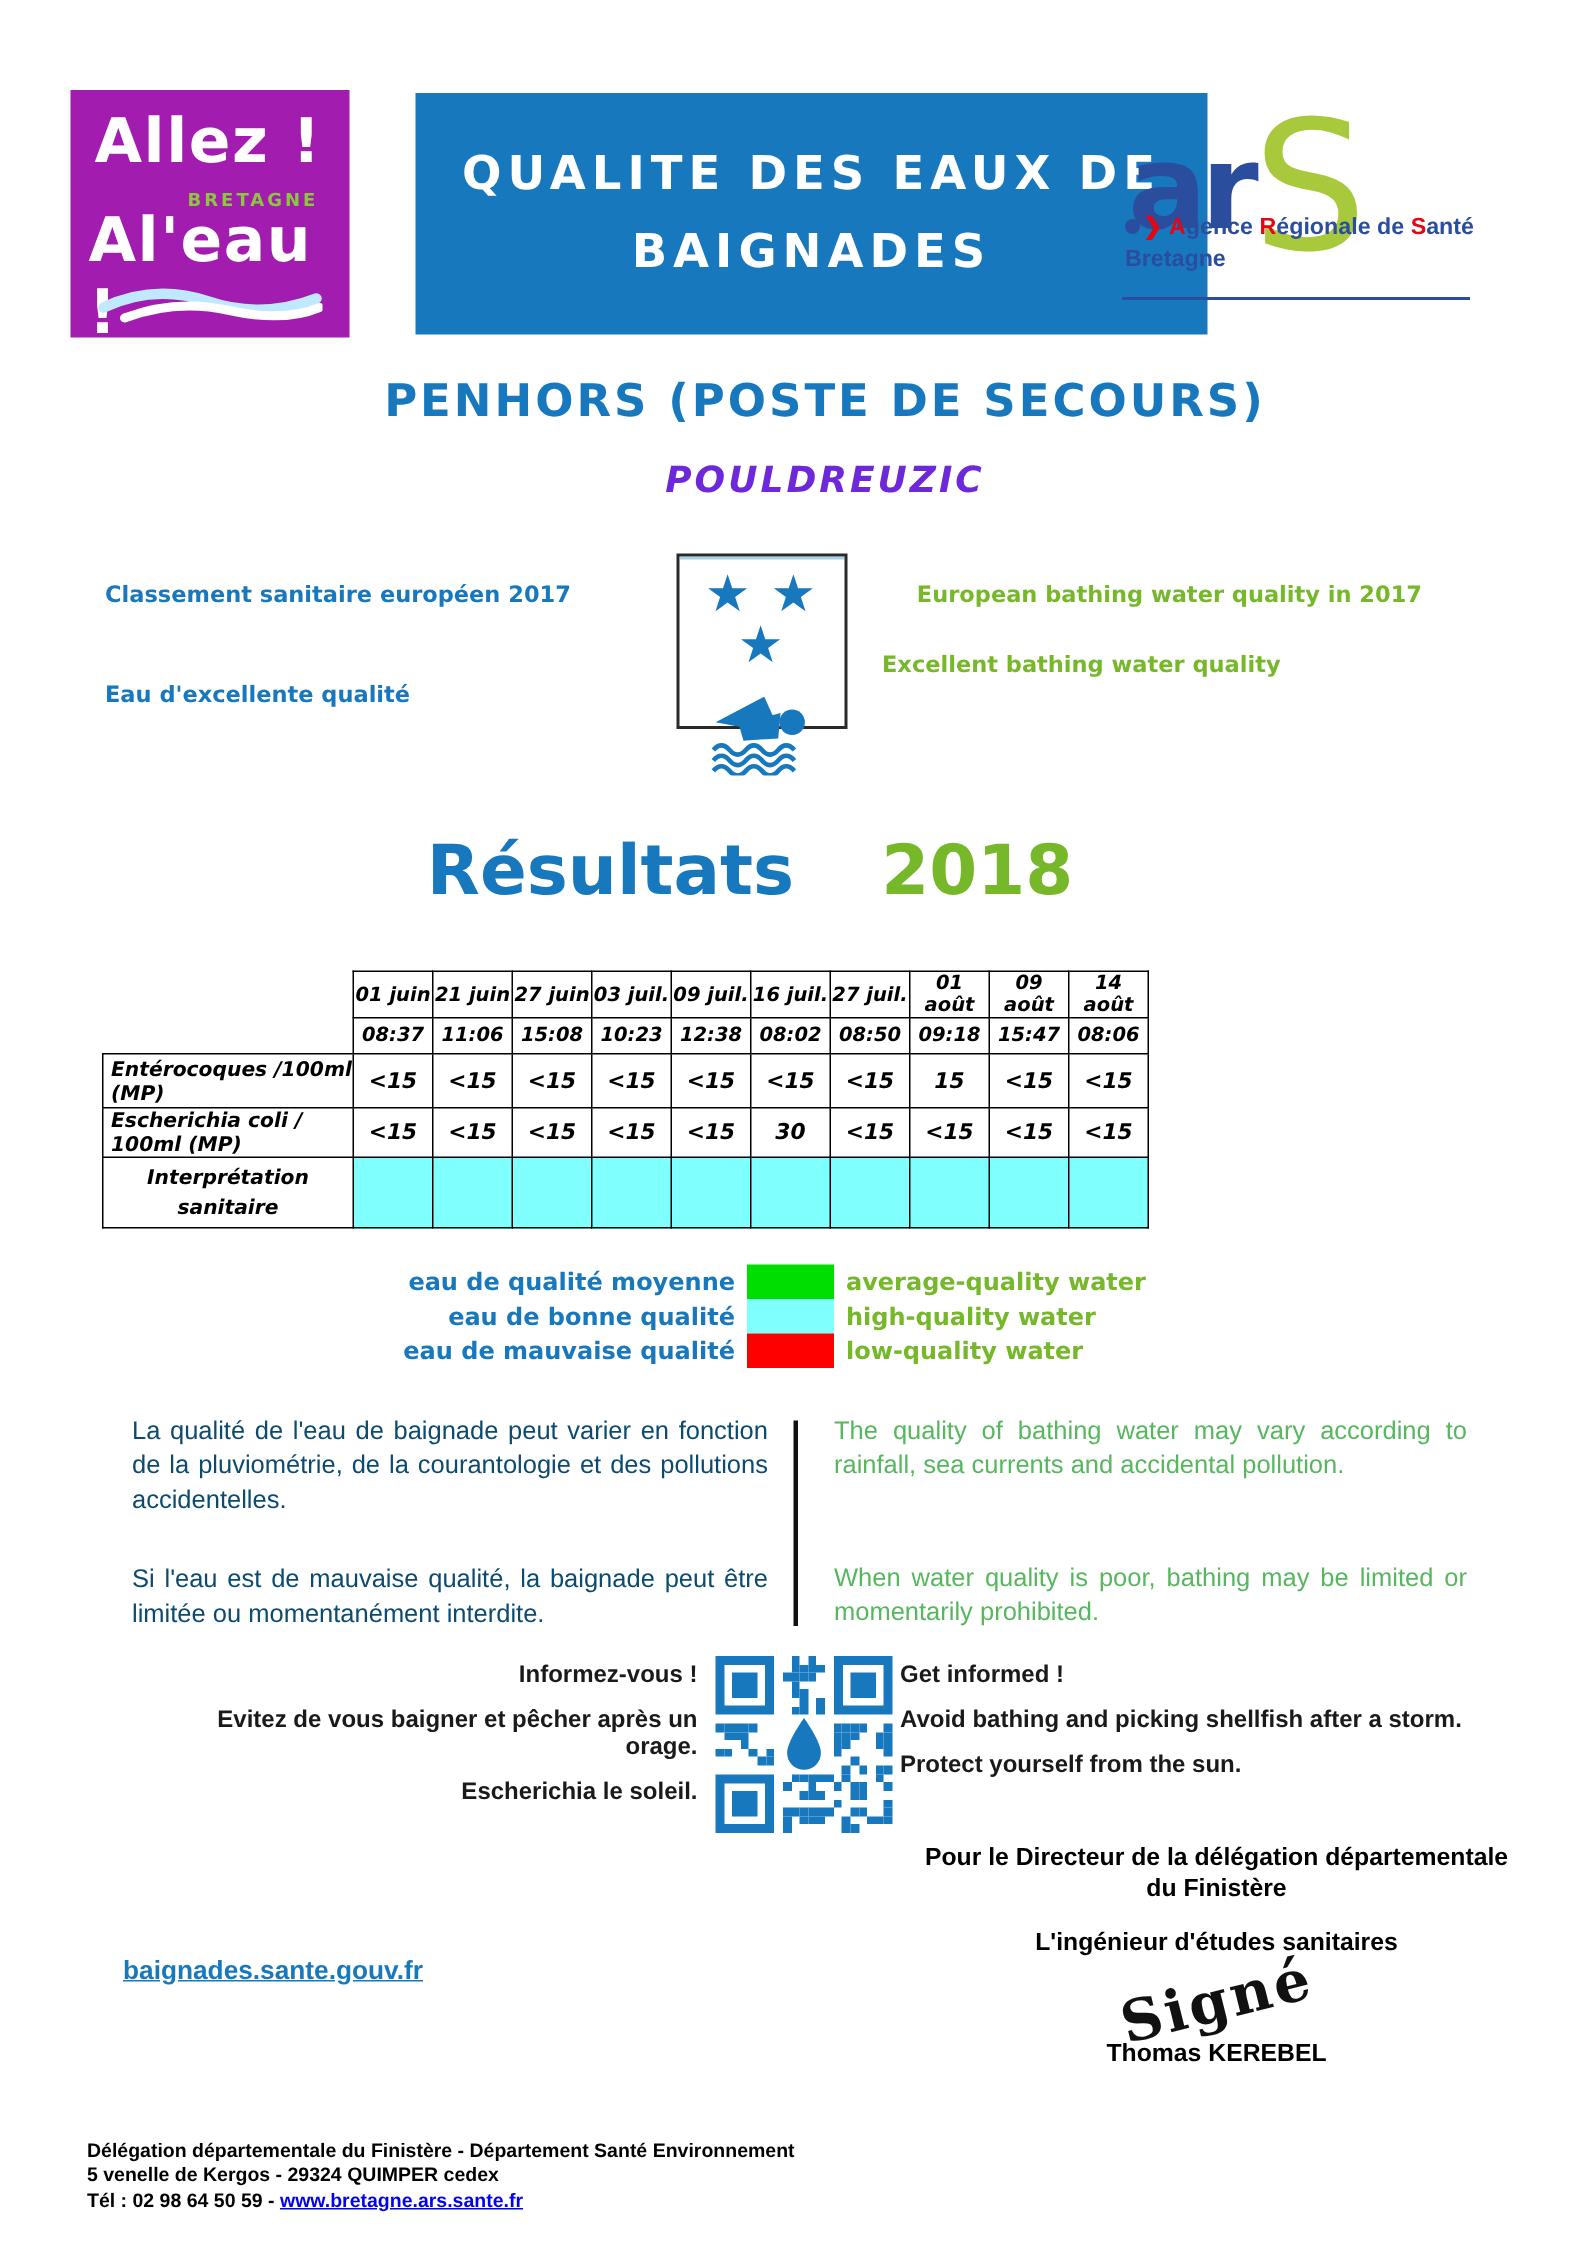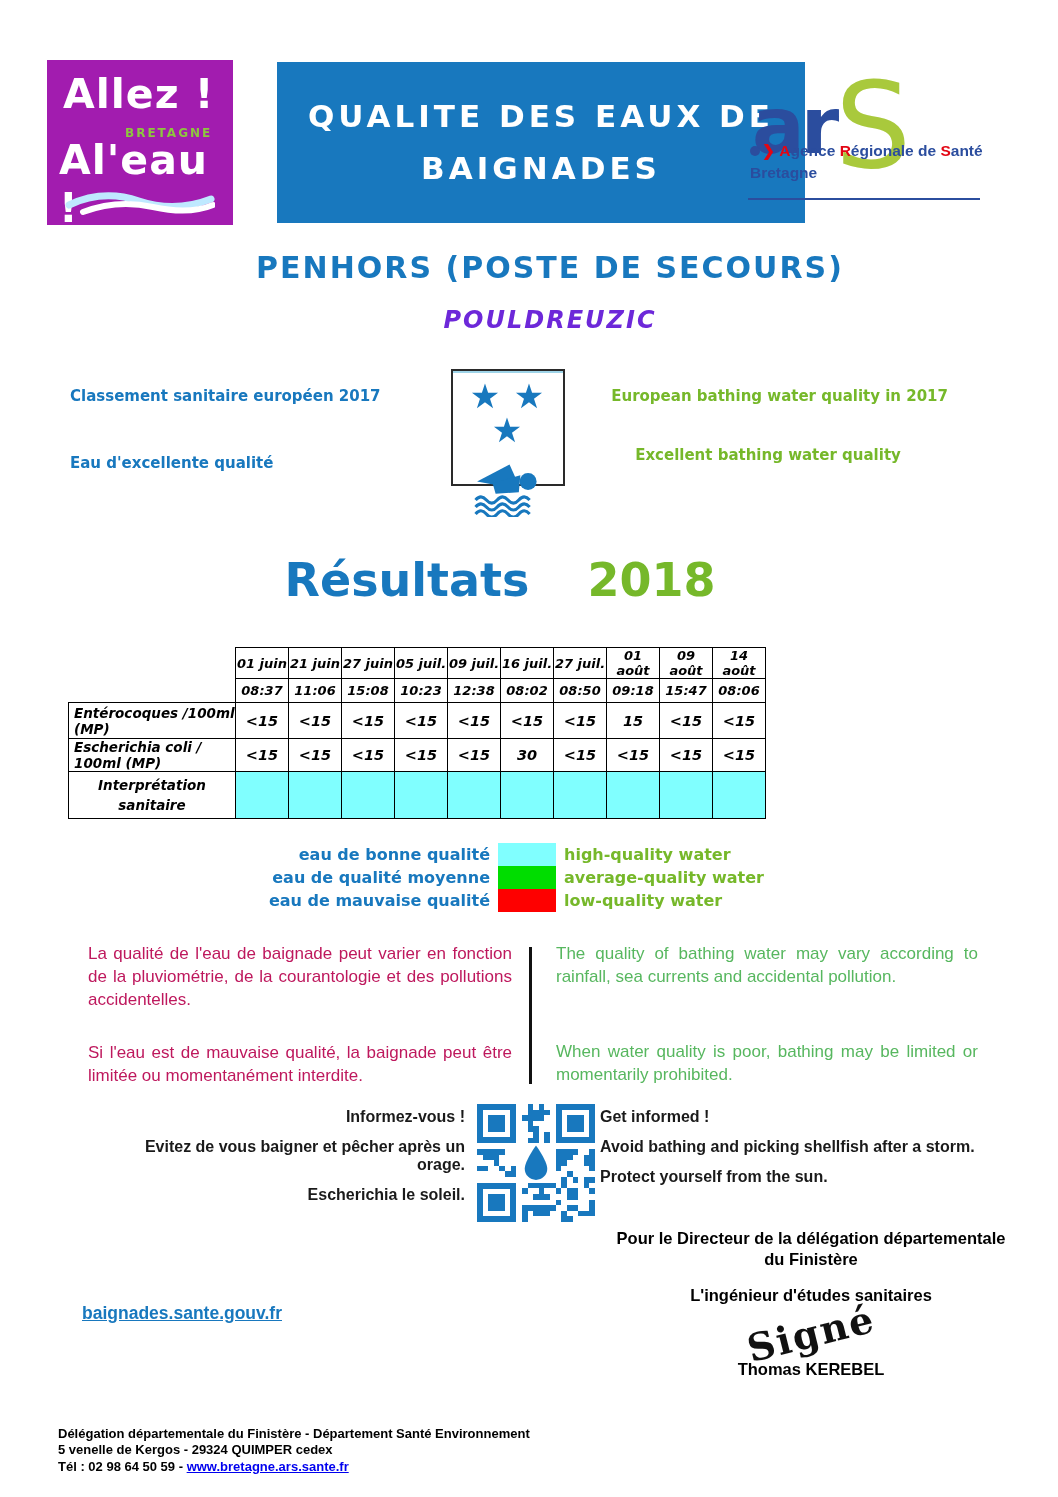--- a/index.html
+++ b/index.html
@@ -29,21 +29,21 @@
   .ars-underline { position:absolute; left:0; top:140px; width:232px; border-bottom:2px solid #2b4d9e; }
 
   
   .site-name { position:absolute; left:60px; top:250px; width:980px; text-align:center; color:#1878be; font-family:"DejaVu Sans",sans-serif; font-weight:bold; font-size:30px; letter-spacing:2px; }
   .site-commune { position:absolute; left:60px; top:306px; width:980px; text-align:center; color:#6d28d9; font-family:"DejaVu Sans",sans-serif; font-weight:bold; font-style:italic; font-size:24px; letter-spacing:2px; }
 
   
   .class-fr-1 { position:absolute; left:70px; top:387px; color:#1878be; font-family:"DejaVu Sans",sans-serif; font-weight:bold; font-size:15px; }
   .class-fr-2 { position:absolute; left:70px; top:454px; color:#1878be; font-family:"DejaVu Sans",sans-serif; font-weight:bold; font-size:15px; }
   .class-en-1 { position:absolute; left:588px; top:387px; width:360px; text-align:right; color:#76b82a; font-family:"DejaVu Sans",sans-serif; font-weight:bold; font-size:15px; }
-  .class-en-2 { position:absolute; left:588px; top:446px; width:360px; text-align:center; color:#76b82a; font-family:"DejaVu Sans",sans-serif; font-weight:bold; font-size:15px; }
+  .class-en-2 { position:absolute; left:588px; top:434px; width:360px; text-align:left; color:#76b82a; font-family:"DejaVu Sans",sans-serif; font-weight:bold; font-size:15px; }
   .quality-box { position:absolute; left:451px; top:369px; width:114px; height:117px; background:#fff; border:2px solid #2a2a2a; box-shadow:inset 0 2px 0 #9fd4e8; text-align:center; }
   .stars { color:#1878be; font-size:34px; letter-spacing:2px; line-height:1; margin-top:8px; }
   .swimmer { margin-top:2px; }
 
   
   .results { position:absolute; left:0; top:553px; width:1000px; text-align:center; font-family:"DejaVu Sans",sans-serif; font-weight:bold; font-size:46px; }
   .results .fr { color:#1878be; }
   .results .yr { color:#76b82a; margin-left:58px; }
 
   
@@ -60,21 +60,21 @@
 
   
   .legend { position:absolute; left:178px; top:843px; }
   .legend-row { display:flex; align-items:stretch; height:23px; }
   .legend-fr { width:320px; text-align:right; padding-right:8px; color:#1878be; font-family:"DejaVu Sans",sans-serif; font-weight:bold; font-size:16px; line-height:23px; }
   .legend-swatch { width:58px; height:23px; }
   .legend-en { padding-left:8px; color:#76b82a; font-family:"DejaVu Sans",sans-serif; font-weight:bold; font-size:16px; line-height:23px; white-space:nowrap; }
   .sw-cyan { background:#80ffff; } .sw-green { background:#00dd00; } .sw-red { background:#fe0000; }
 
   
-  .para-fr { position:absolute; left:88px; top:943px; width:424px; color:#be185d; font-size:17px; text-align:justify; line-height:1.35; }
+  .para-fr { position:absolute; left:88px; top:943px; width:424px; color:#0c4a6e; font-size:17px; text-align:justify; line-height:1.35; }
   .para-fr p { margin-bottom:30px; }
   .para-en { position:absolute; left:556px; top:943px; width:422px; color:#57b75f; font-size:17px; text-align:justify; line-height:1.35; }
   .para-en p { margin-bottom:52px; }
   .para-divider { position:absolute; left:529px; top:947px; width:3px; height:137px; background:#111; }
 
   
   .advice-fr { position:absolute; left:98px; top:1108px; width:367px; text-align:right; color:#1a1a1a; font-weight:bold; font-size:16px; }
   .advice-fr div { margin-bottom:12px; }
   .advice-en { position:absolute; left:600px; top:1108px; width:380px; color:#1a1a1a; font-weight:bold; font-size:16px; }
   .advice-en div { margin-bottom:12px; }
@@ -172,21 +172,21 @@
         <col style="width:53px">
         <col style="width:53px">
         <col style="width:53px">
       </colgroup>
     <tbody>
         <tr class="r-date">
       <td class="blank"></td>
       <td class="datecell">01 juin</td>
       <td class="datecell">21 juin</td>
       <td class="datecell">27 juin</td>
-      <td class="datecell">05 juil.</td>
+      <td class="datecell">03 juil.</td>
       <td class="datecell">09 juil.</td>
       <td class="datecell">16 juil.</td>
       <td class="datecell">27 juil.</td>
       <td class="datecell">01 août</td>
       <td class="datecell">09 août</td>
       <td class="datecell">14 août</td>
     </tr>
     <tr class="r-time">
       <td class="blank"></td>
       <td class="timecell">08:37</td>
@@ -237,28 +237,28 @@
       <td class="cyan"></td>
       <td class="cyan"></td>
       <td class="cyan"></td>
       <td class="cyan"></td>
     </tr>
   </tbody>
     </table>
 
   <div class="legend">
     <div class="legend-row">
+      <div class="legend-fr">eau de qualité moyenne</div>
+      <div class="legend-swatch sw-green"></div>
+      <div class="legend-en">average-quality water</div>
+    </div>
+    <div class="legend-row">
       <div class="legend-fr">eau de bonne qualité</div>
       <div class="legend-swatch sw-cyan"></div>
       <div class="legend-en">high-quality water</div>
-    </div>
-    <div class="legend-row">
-      <div class="legend-fr">eau de qualité moyenne</div>
-      <div class="legend-swatch sw-green"></div>
-      <div class="legend-en">average-quality water</div>
     </div>
     <div class="legend-row">
       <div class="legend-fr">eau de mauvaise qualité</div>
       <div class="legend-swatch sw-red"></div>
       <div class="legend-en">low-quality water</div>
     </div>
   </div>
 
   <div class="para-fr">
     <p>La qualité de l'eau de baignade peut varier en fonction de la pluviométrie, de la courantologie et des pollutions accidentelles.</p>

